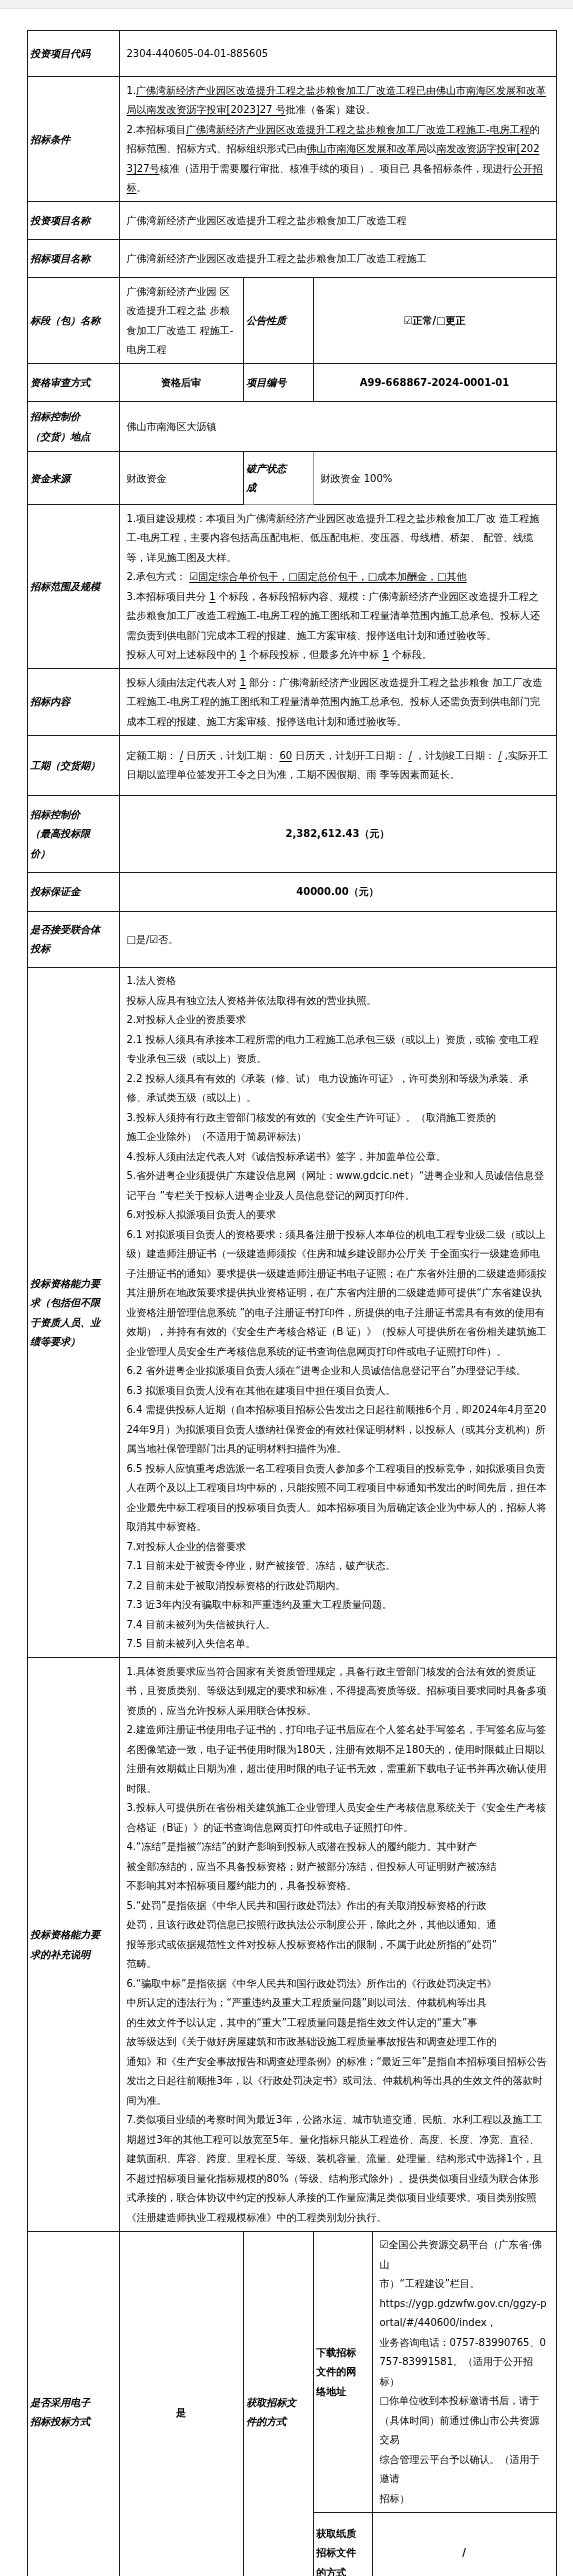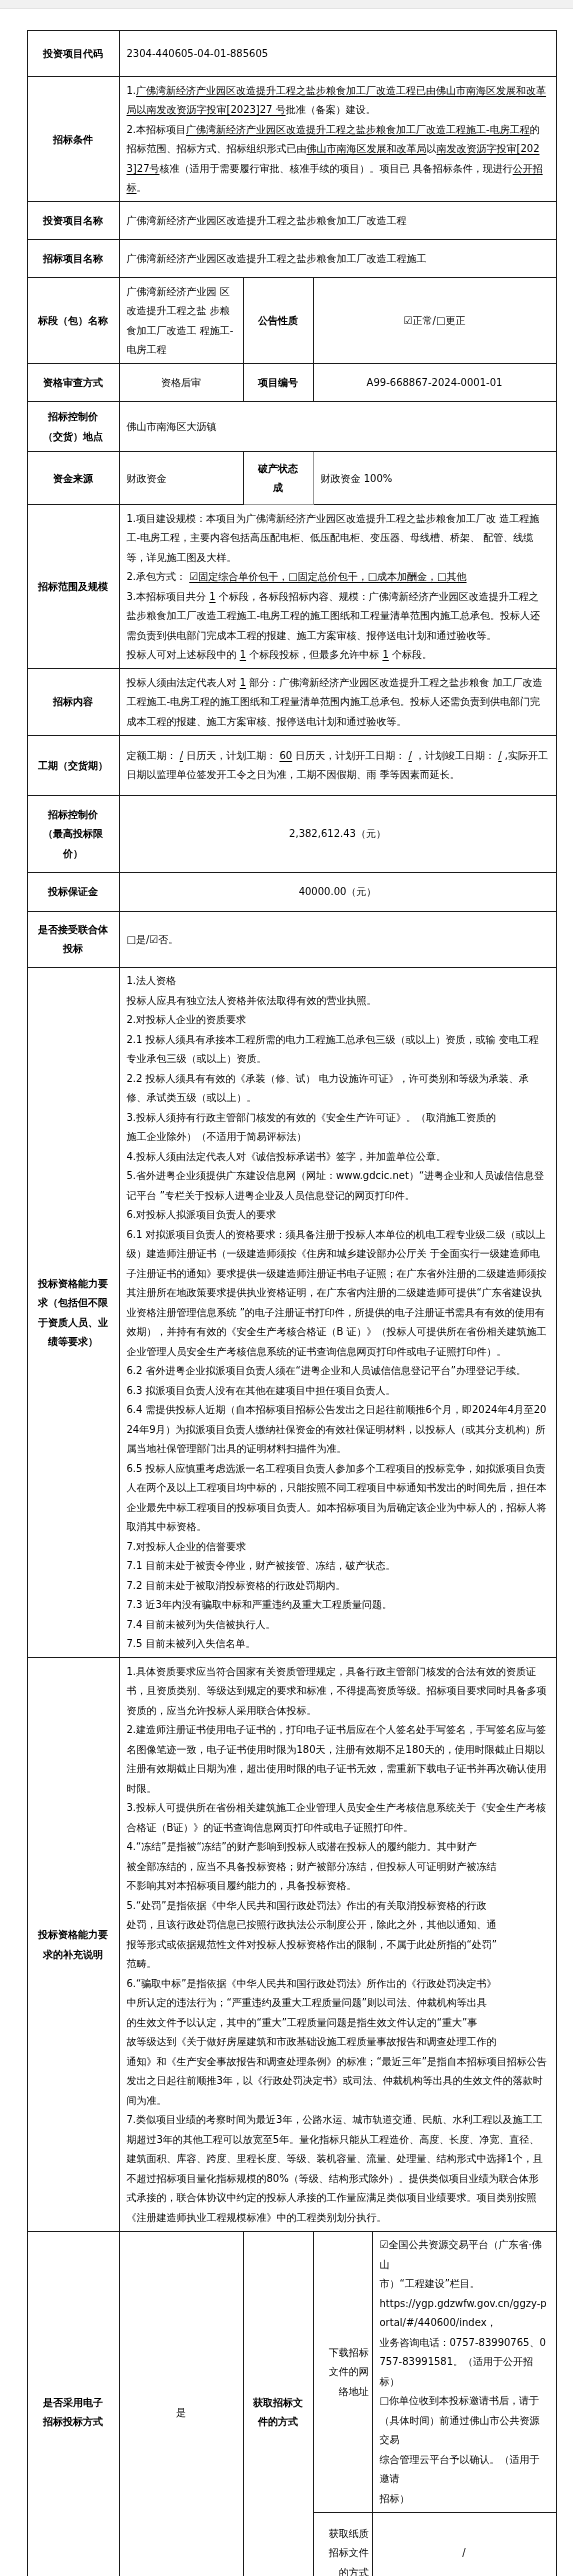--- a/index.html
+++ b/index.html
@@ -14,23 +14,23 @@
     border:1.4px solid #1a1a1a;
   }
   col.c1{width:92px;} col.c2{width:124px;} col.c3{width:70px;} col.c4{width:59px;} col.c5{width:184px;}
   td{
     border:0.7px solid #1a1a1a;
     padding:3.5px 7px;
     font-size:10px;line-height:1.95;
     vertical-align:middle;
     white-space:pre-wrap;word-break:break-all;
   }
-  td.lbl{font-weight:bold;text-align:center;padding:3.5px 2.8px;}
-  td.sub{font-weight:normal;text-align:right;padding:3.5px 2.8px;}
-  td.ctr{text-align:center;}
+  td.lbl{font-weight:bold;text-align:left;padding:3.5px 2.8px;font-style:italic;}
+  td.sub{font-weight:bold;text-align:left;padding:3.5px 2.8px;}
+  td.ctr{text-align:center;font-weight:bold;}
   td.lt{border-color:#999;}
   .u{text-decoration:underline;text-underline-offset:2.1px;}
 </style>
 </head>
 <body>
 
 <div class="topbar"></div>
 
 <table class="doc">
   <colgroup>

